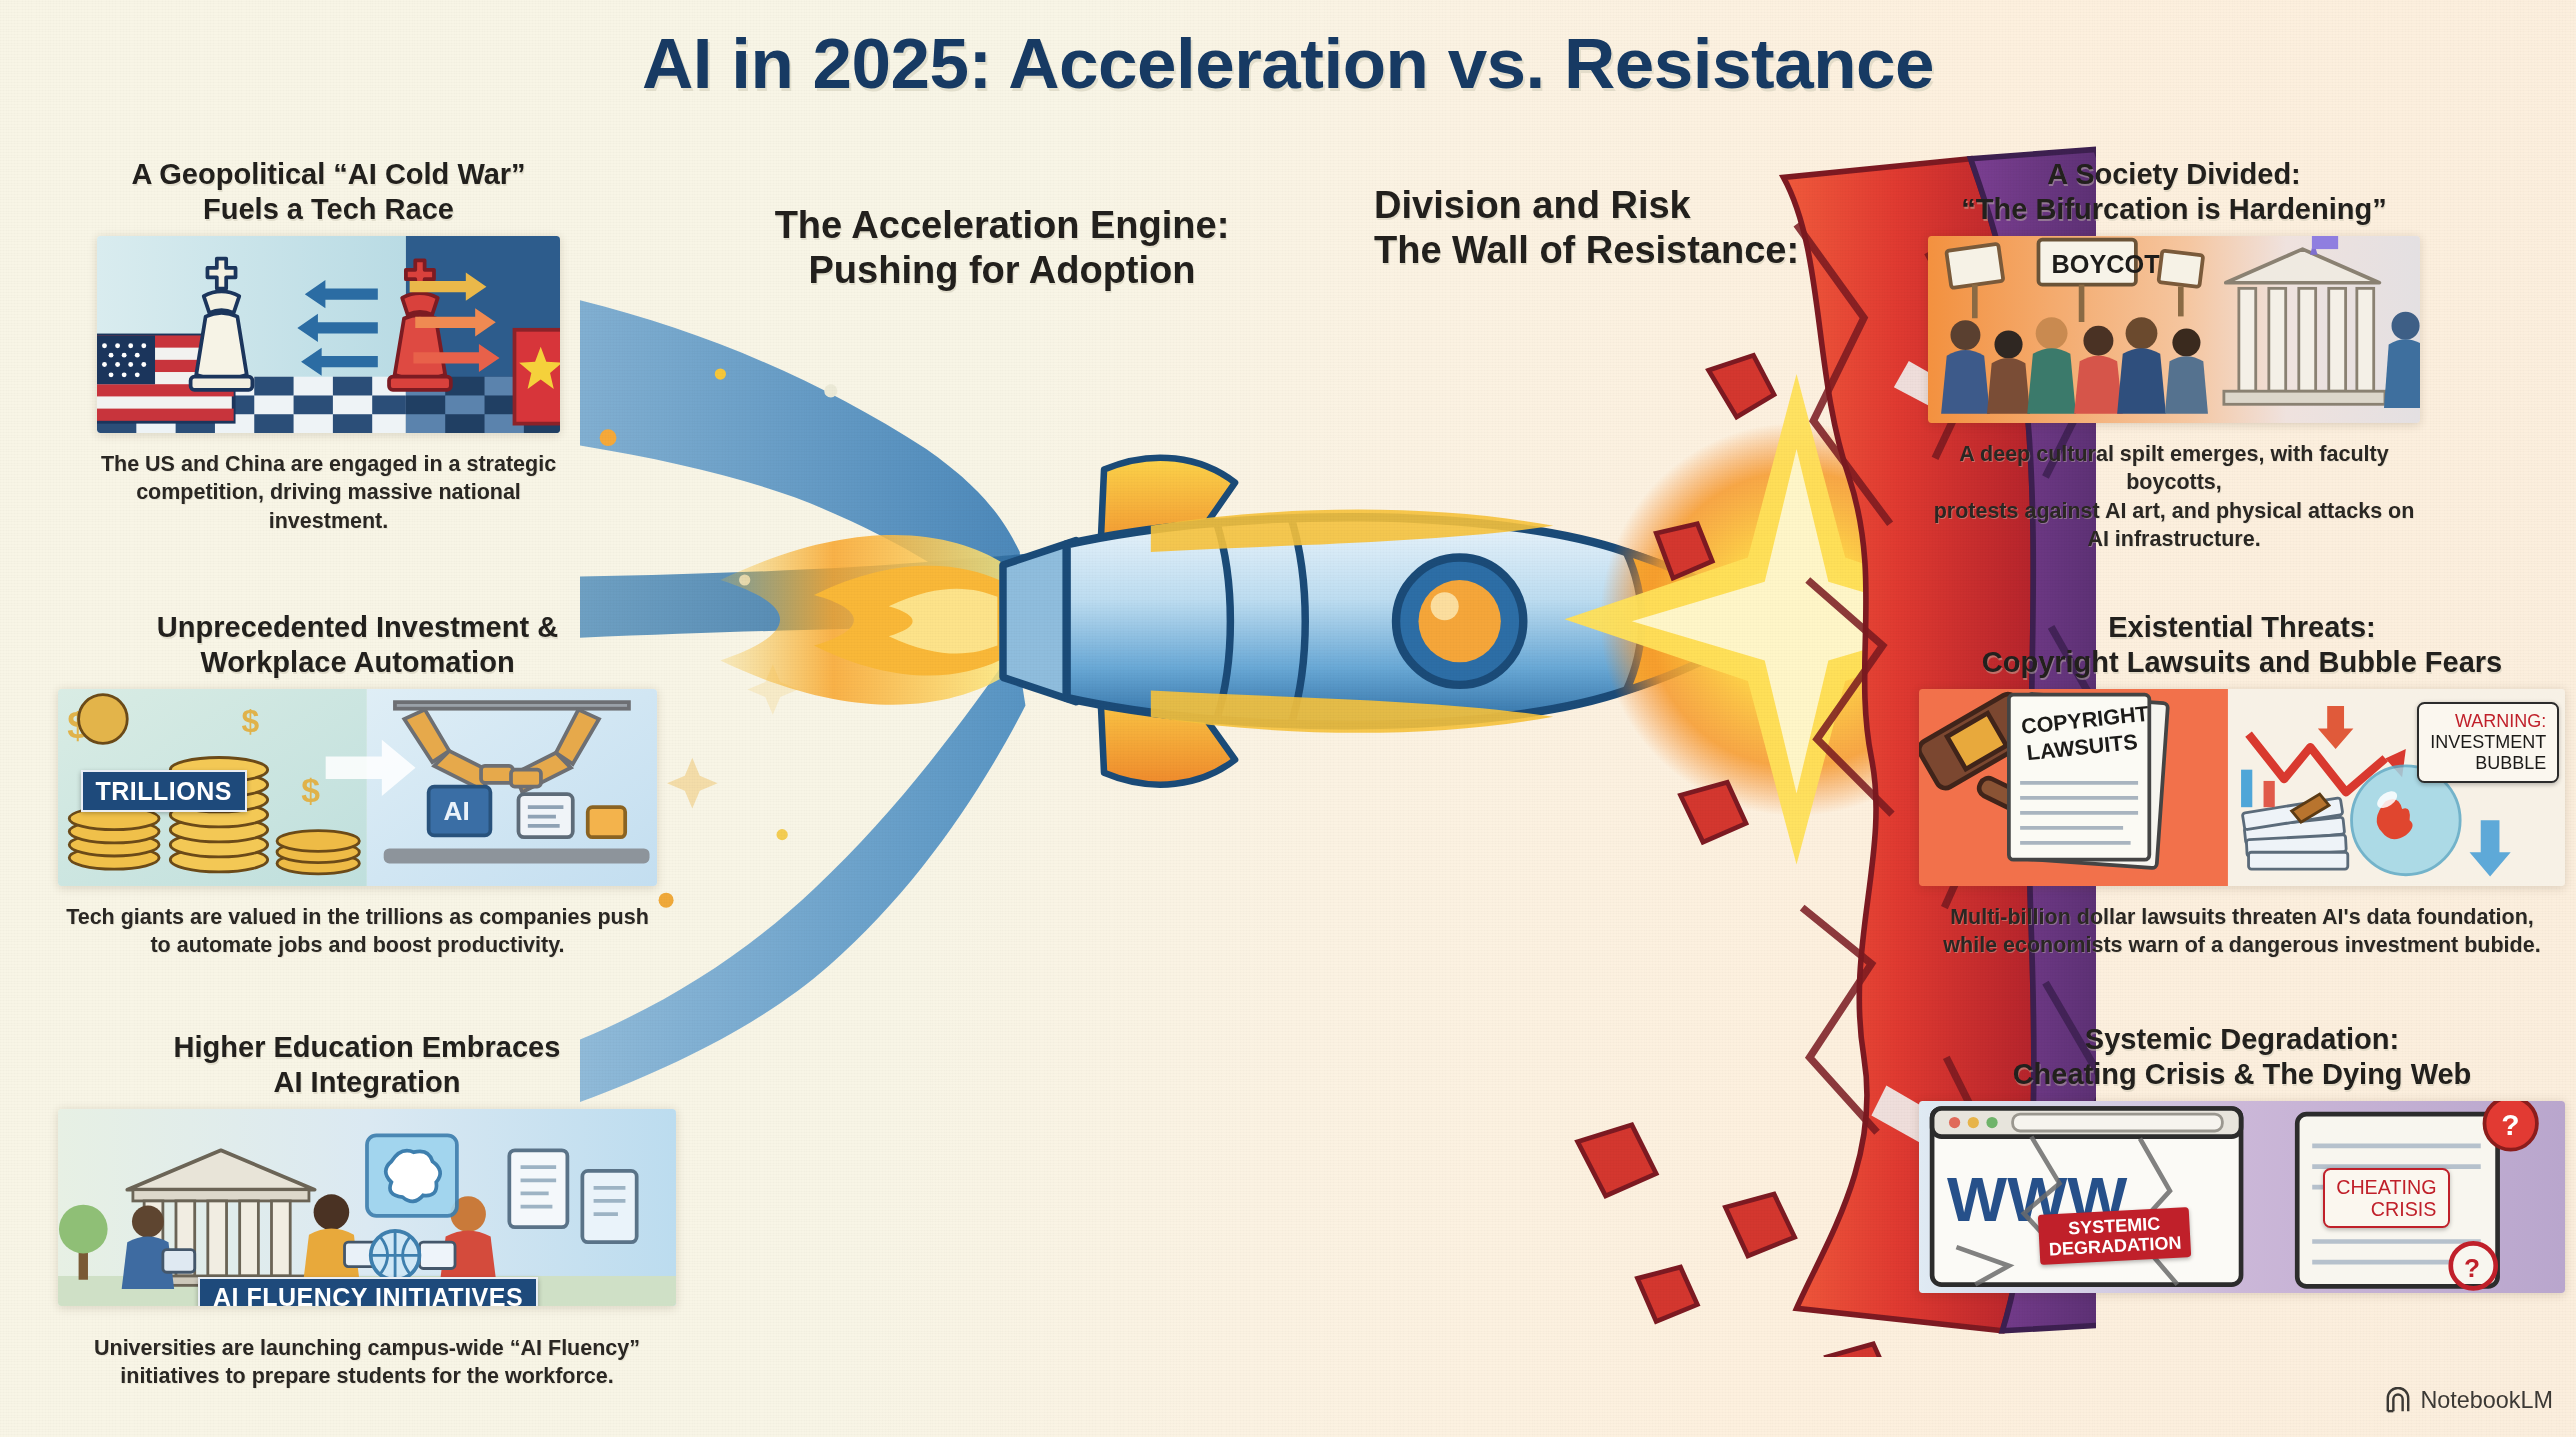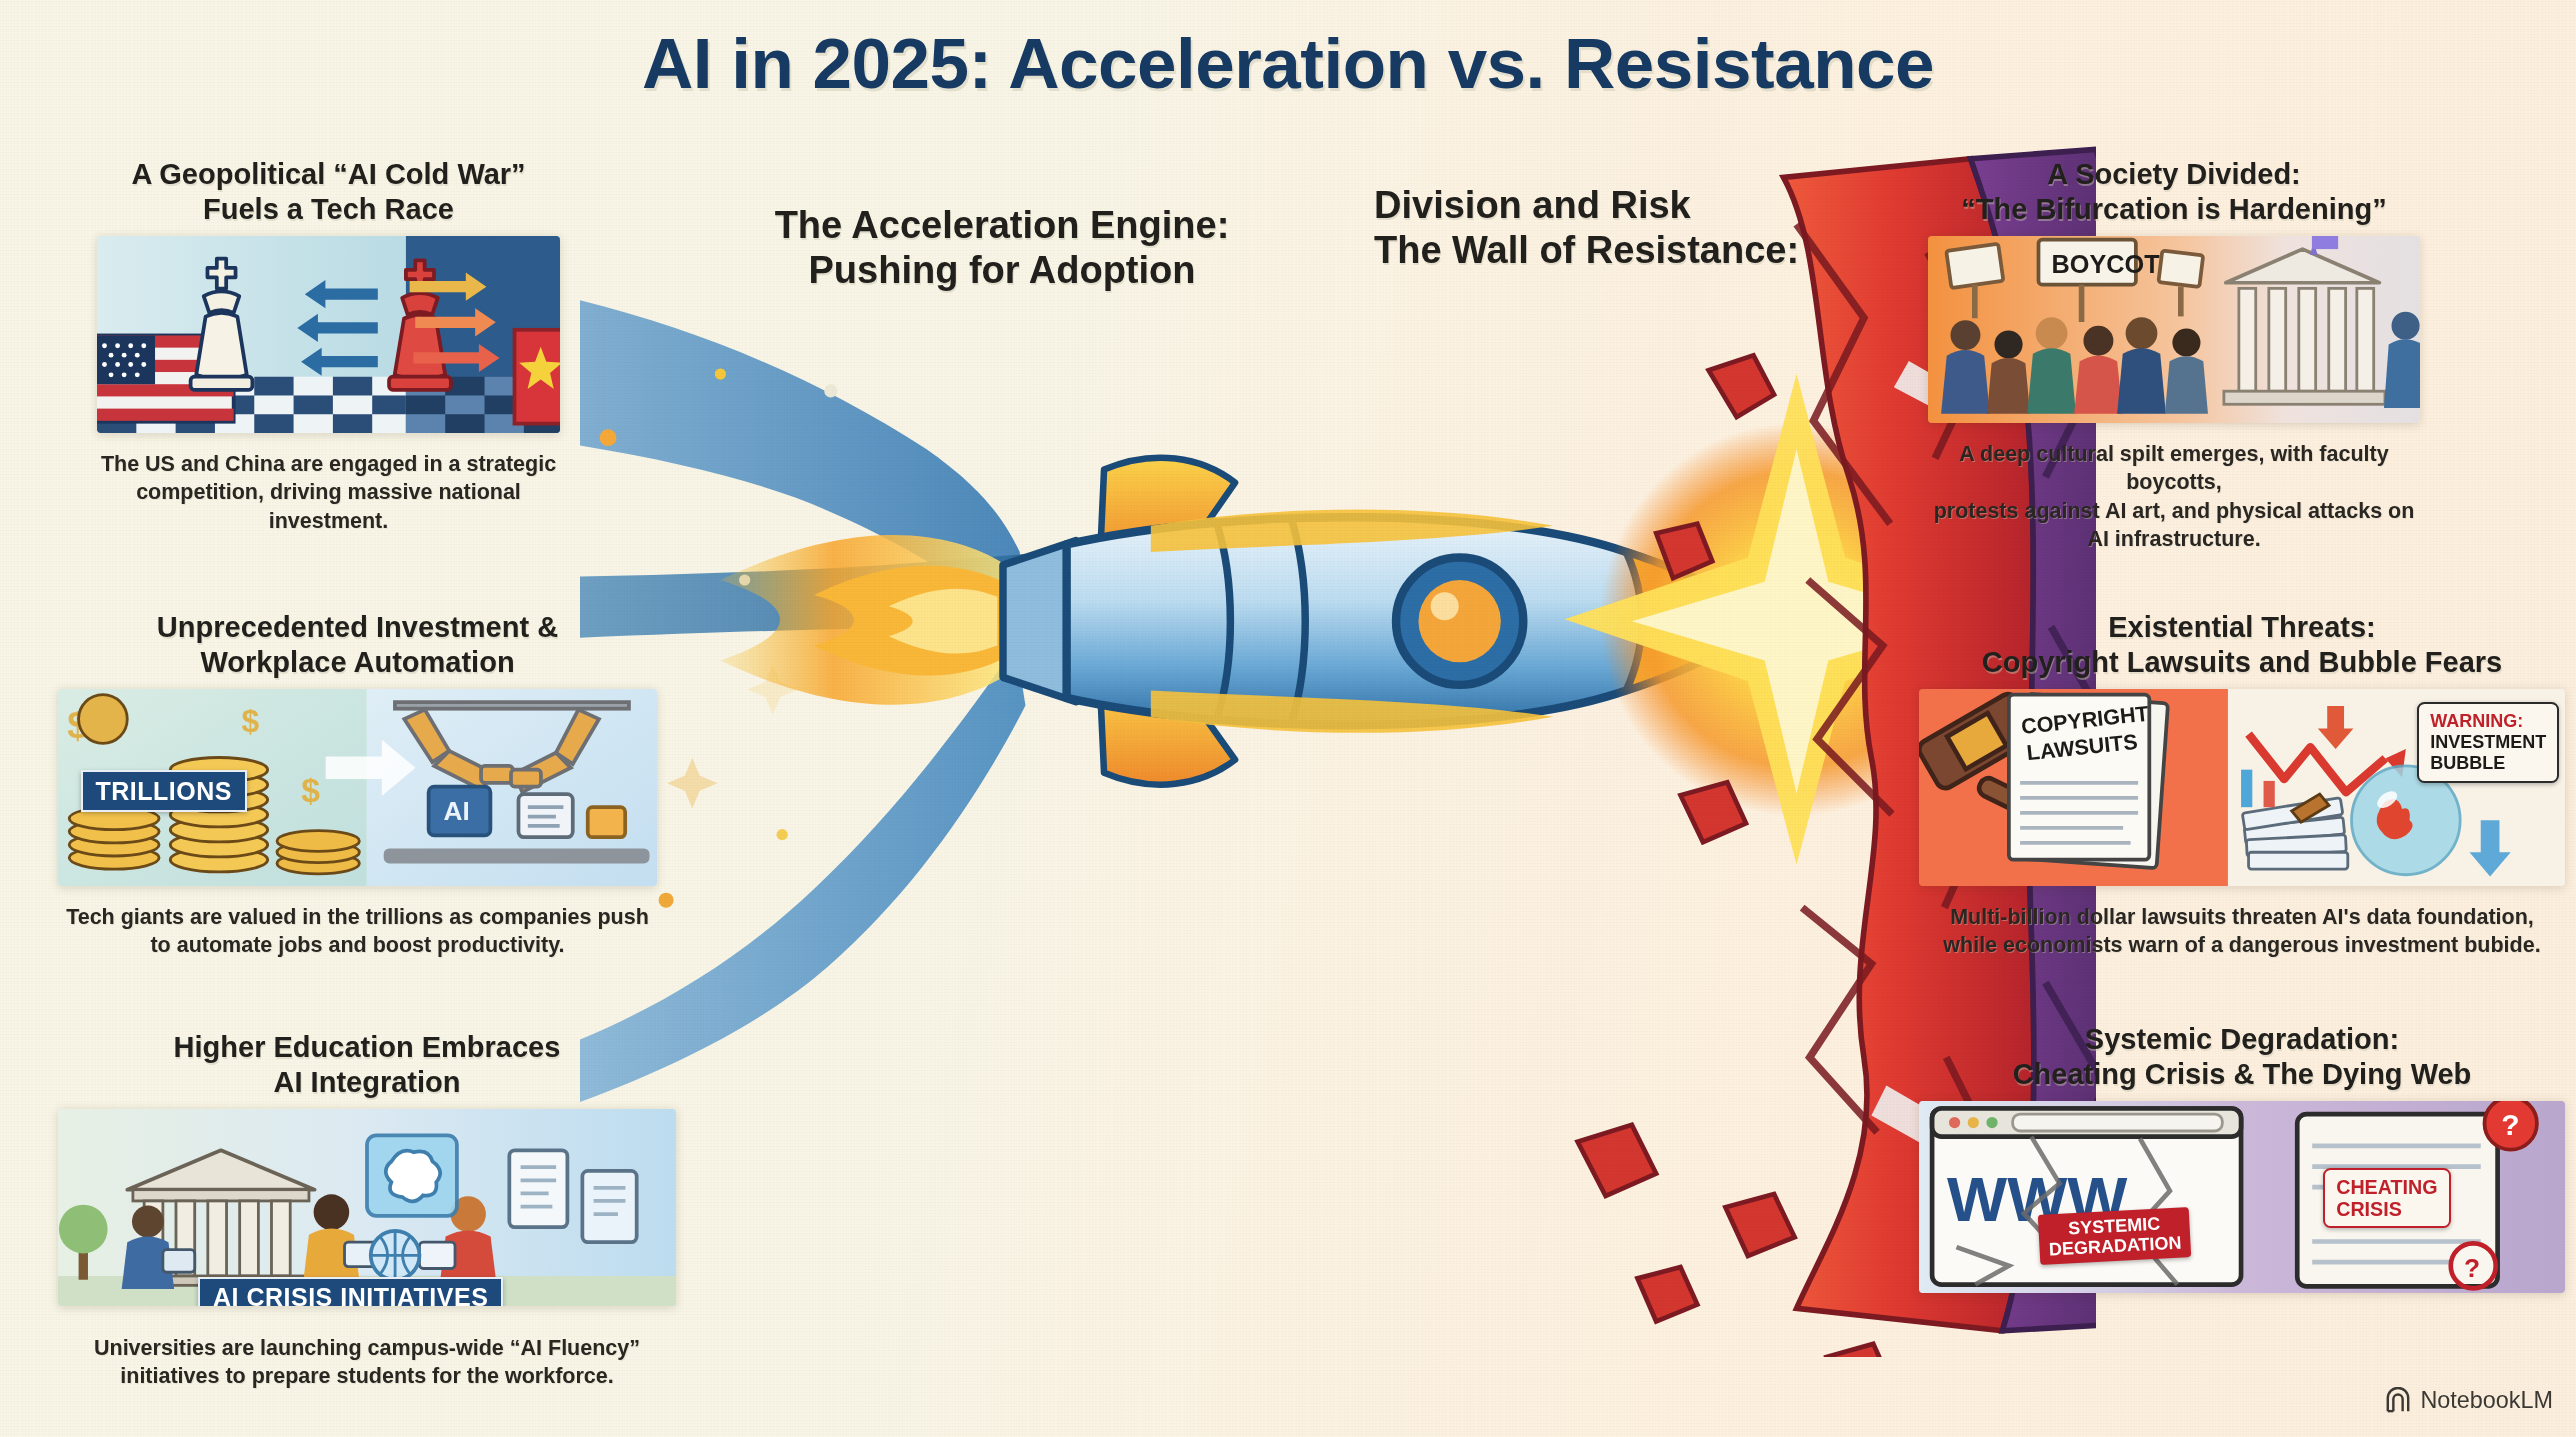--- a/index.html
+++ b/index.html
@@ -63,21 +63,21 @@
   #p-exist .panel-art{height:197px;margin-top:9.4px;}
   #p-degrade{left:1919px;top:1022px;width:646px;}
   #p-degrade .panel-art{height:192px;margin-top:9.4px;}
   .badge{
     position:absolute;font-weight:bold;color:#fff;background:#1e4a7b;
     border-radius:0;padding:4.7px 13px;font-size:25px;letter-spacing:0.5px;
     border:2.8px solid #e9eef5;box-shadow:0 1.9px 4.7px rgba(0,0,0,.3);white-space:nowrap;
   }
   .tag-light{
     position:absolute;background:#fbf7ef;border:2.8px solid #2b2b2b;border-radius:7.5px;
-    font-weight:bold;text-align:left;line-height:1.15;box-shadow:0 1.9px 4.7px rgba(0,0,0,.25);
+    font-weight:normal;text-align:right;line-height:1.15;box-shadow:0 1.9px 4.7px rgba(0,0,0,.25);
   }
   
   #center-stage{position:absolute;left:580px;top:140px;width:1516px;height:1217px;}
   
   #watermark{
     position:absolute;right:39px;bottom:24px;display:flex;align-items:flex-start;gap:8px;
     color:#2c2a27;font-size:23.4px;font-weight:500;opacity:.92;
   }
   #watermark svg{display:block;}
 </style>
@@ -500,21 +500,21 @@
               <path d="M572 98 h34"></path>
               <path d="M572 112 h26"></path>
             </g>
         </g>
 
         <g>
           <circle cx="360" cy="156" r="26" fill="#cfe7f6" stroke="#3e7fae" stroke-width="4"></circle>
           <path d="M334 156 h52 M360 130 v52 M344 136 q16 20 0 40 M376 136 q-16 20 0 40" stroke="#3e7fae" stroke-width="3" fill="none"></path>
         </g>
       </svg>
-      <div class="badge" style="left:140px;bottom:-13px;">AI CRISIS INITIATIVES</div>
+      <div class="badge" style="left:140px;bottom:-13px;">AI FLUENCY INITIATIVES</div>
     </div>
     <div class="panel-caption" style="margin-top:28px;">
       <div>Universities are launching campus-wide “AI Fluency”</div>
       <div>initiatives to prepare students for the workforce.</div>
     </div>
   </div>
 
   <div class="panel" id="p-society">
     <div class="panel-title">
       <div>A Society Divided:</div>

